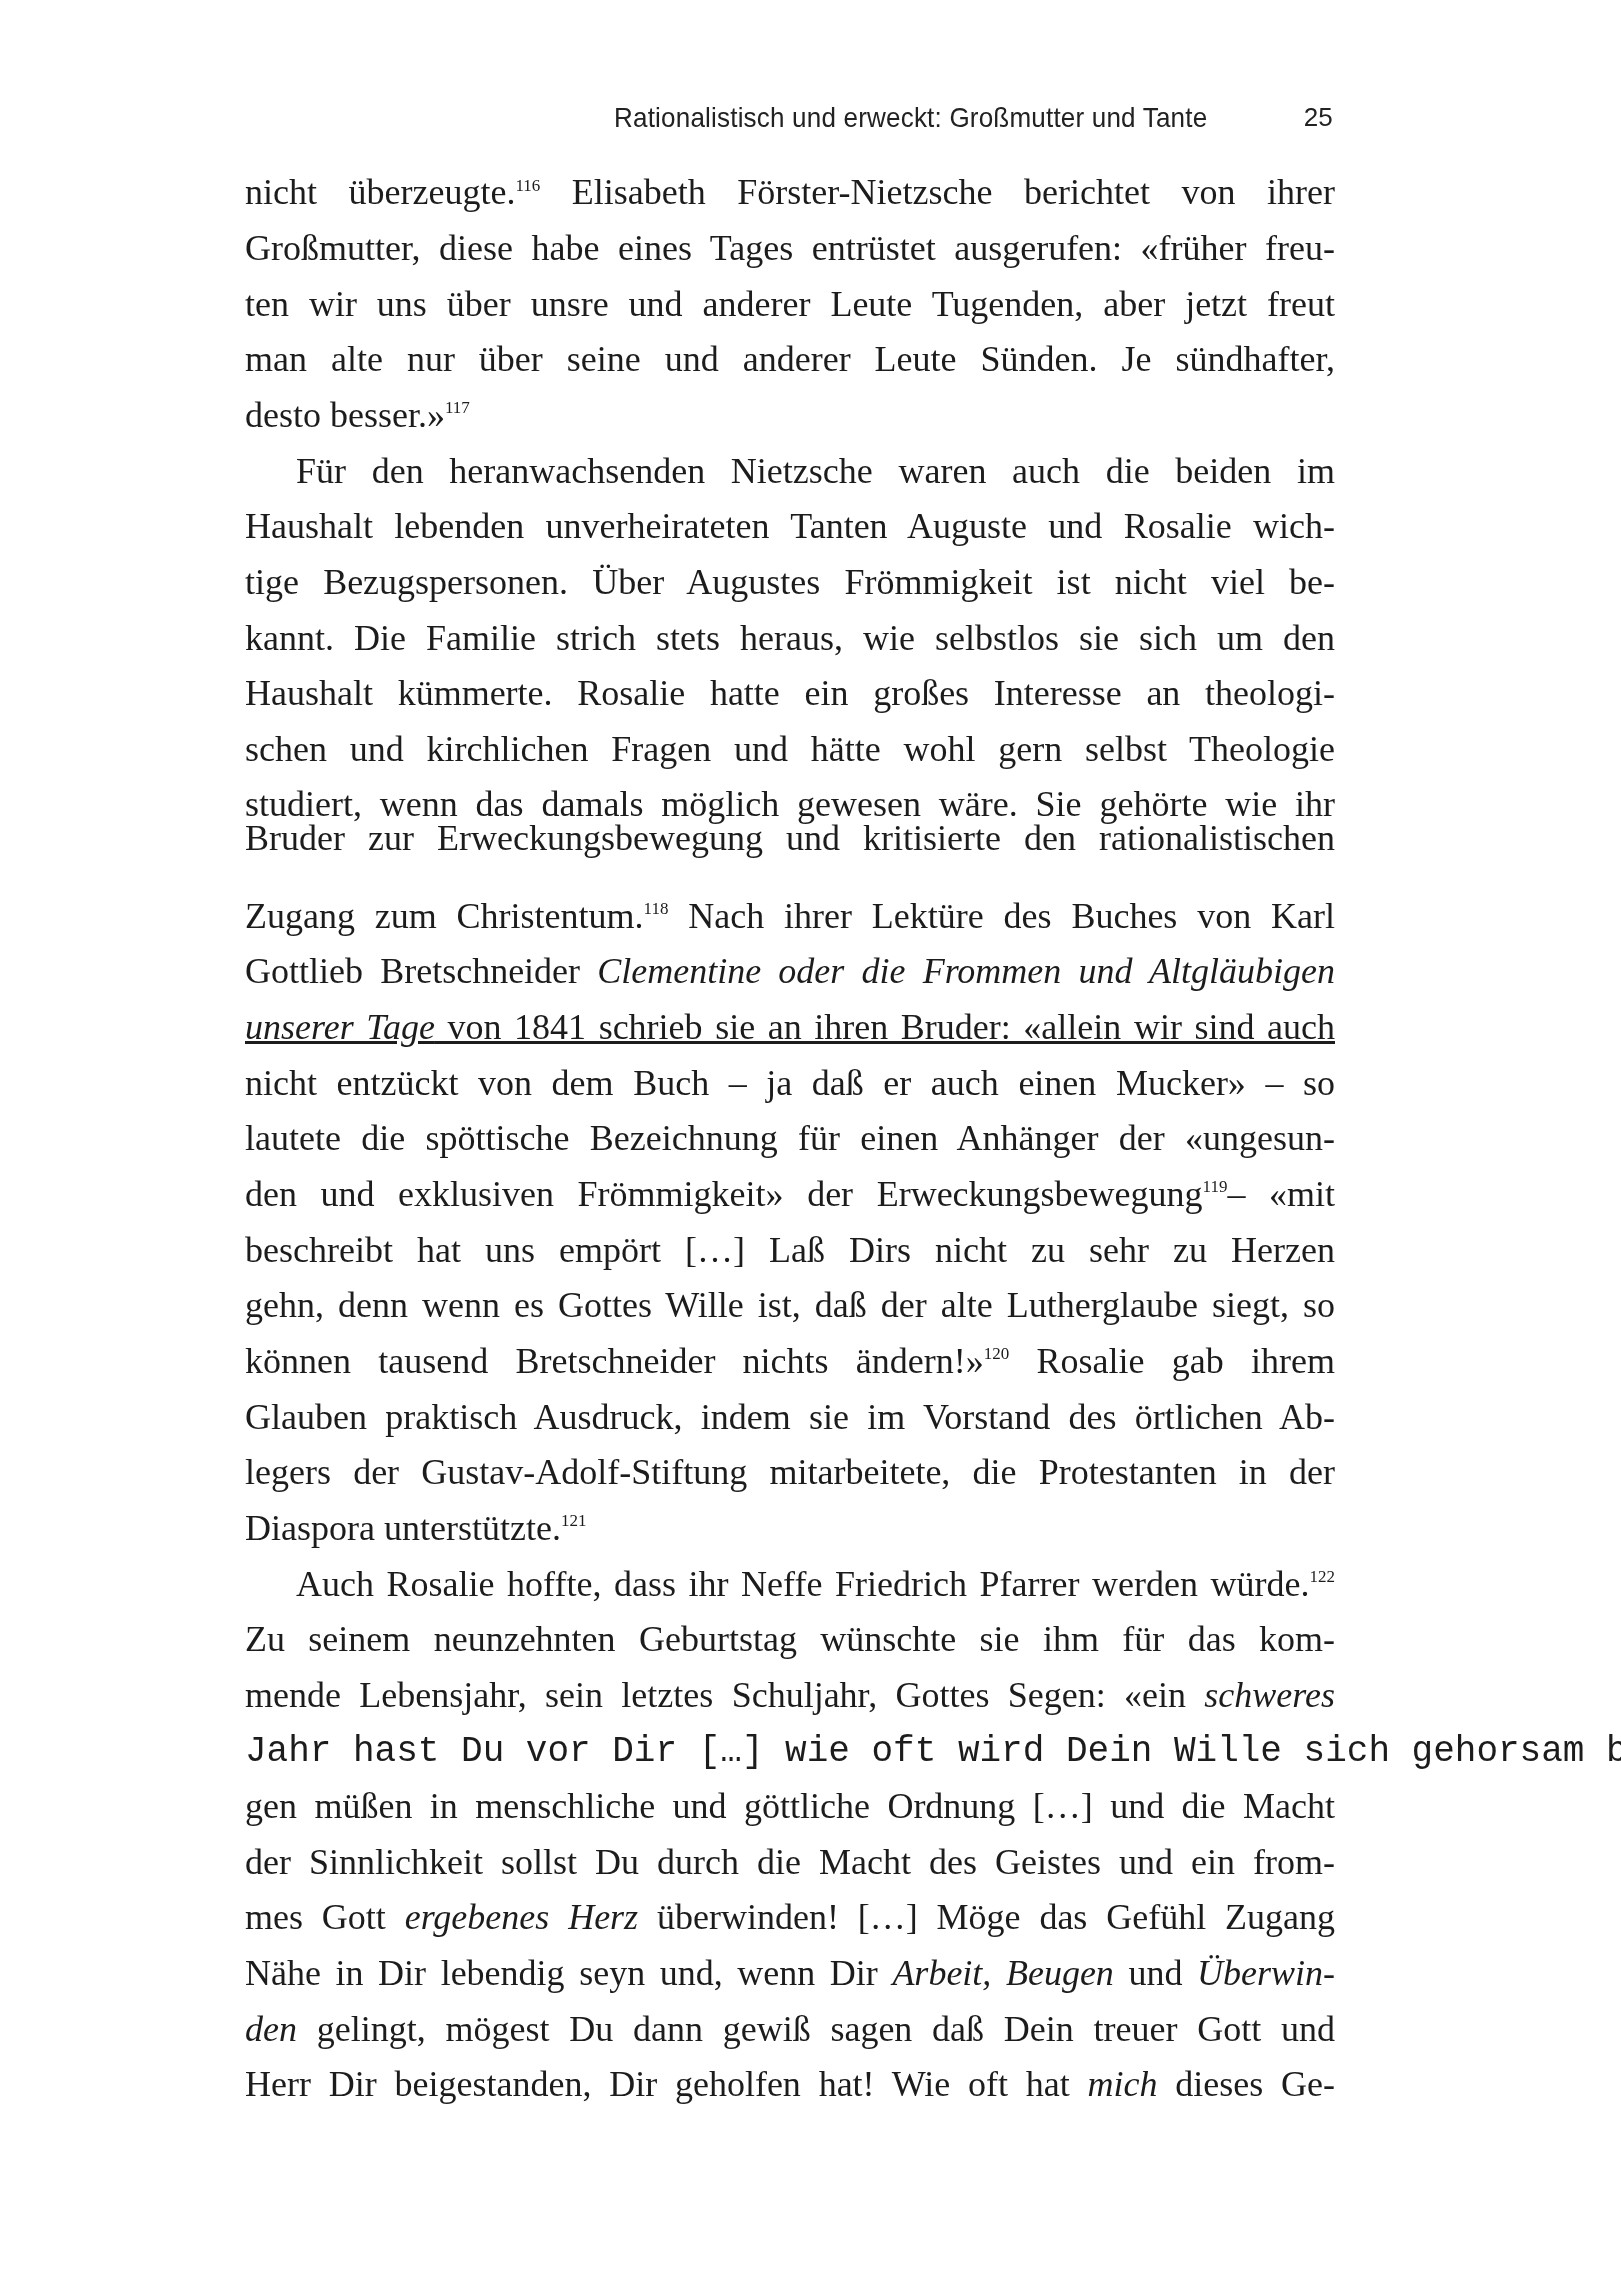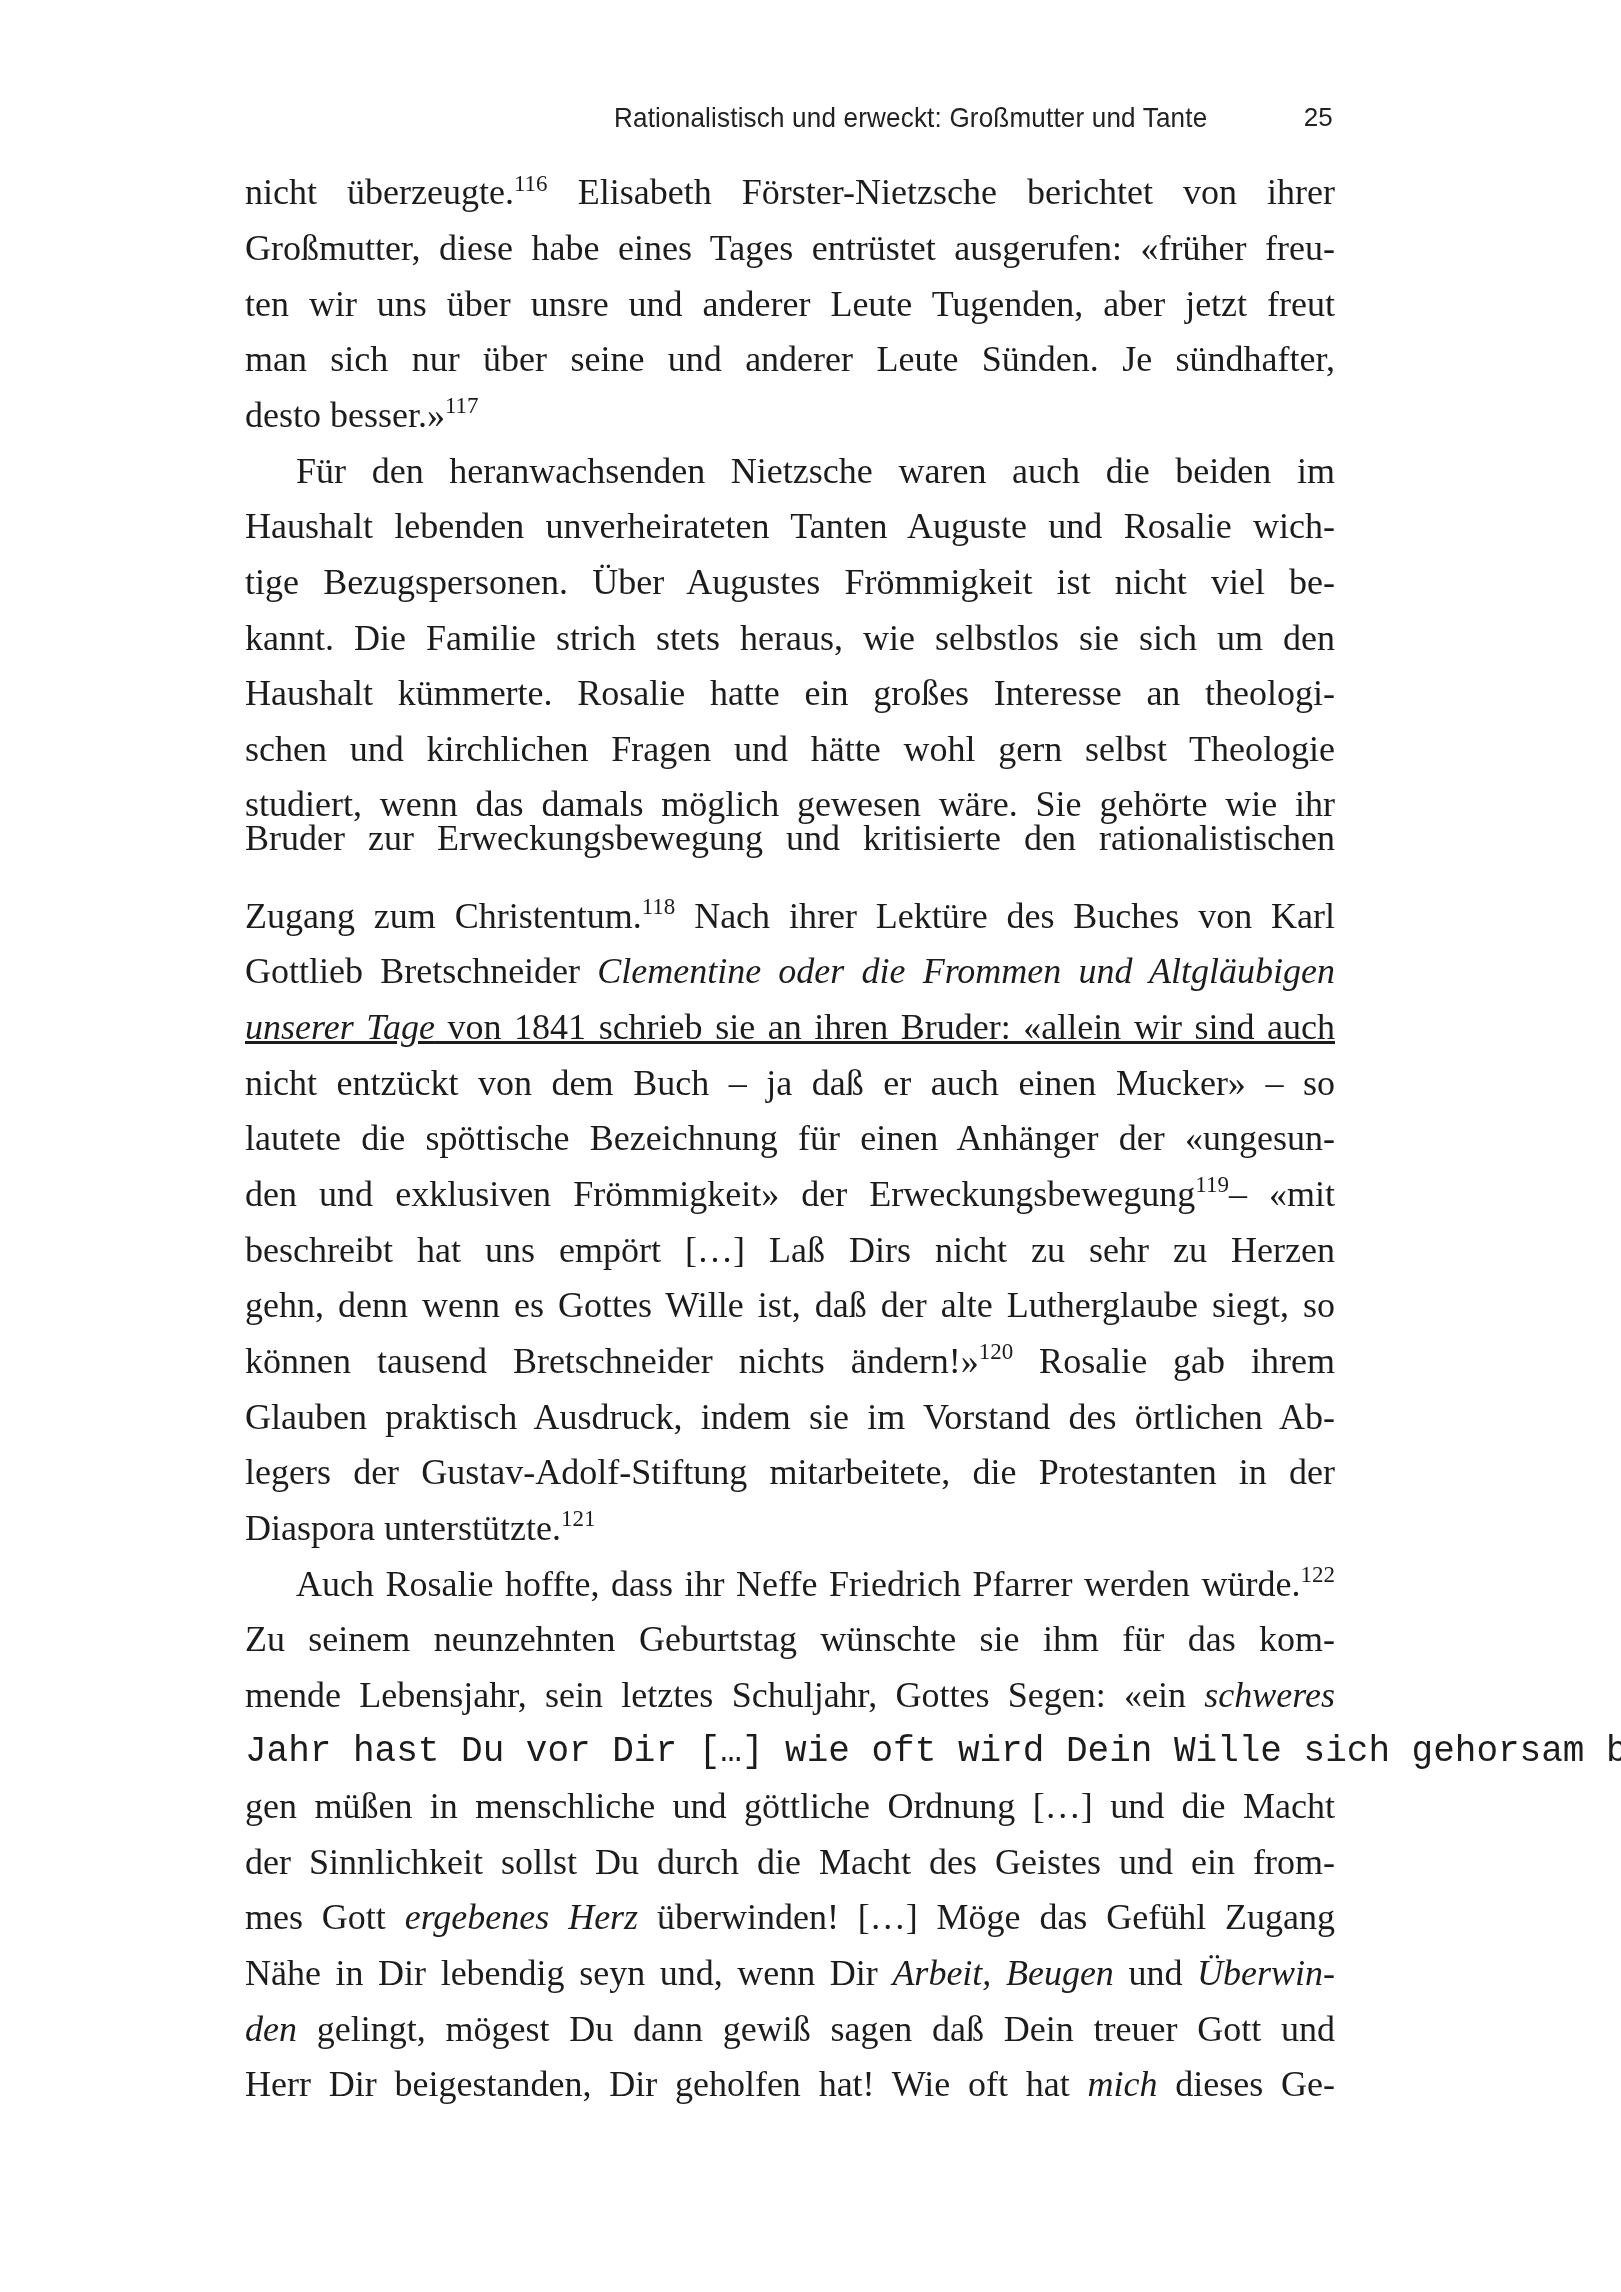--- a/index.html
+++ b/index.html
@@ -68,42 +68,42 @@
     .line.last {
       text-align-last: left;
     }
     .line.indent {
       padding-left: 51px;
       box-sizing: border-box;
     }
     .line span { white-space: pre; }
     .line i { font-style: italic; white-space: pre; }
     sup.fn {
-      font-size: 23px;
+      font-size: 17px;
       vertical-align: 0;
       position: relative;
       top: -13.7px;
       line-height: 0;
       white-space: pre;
     }
   </style>
 </head>
 <body>
 
 <div class="page">
   <div class="running-head">
     <span class="rh-title">Rationalistisch und erweckt: Großmutter und Tante</span>
     <span class="rh-page">25</span>
   </div>
 
   <div class="text-block" id="text-block">
       <div class="line" style="top: -17.6px;"><span>nicht überzeugte.</span><sup class="fn">116</sup><span> Elisabeth Förster-Nietzsche berichtet von ihrer</span></div>
       <div class="line" style="top: 38px;"><span>Großmutter, diese habe eines Tages entrüstet ausgerufen: «früher freu-</span></div>
       <div class="line" style="top: 94px;"><span>ten wir uns über unsre und anderer Leute Tugenden, aber jetzt freut</span></div>
-      <div class="line" style="top: 149px;"><span>man sich nur über seine und anderer Leute Sünden. Je sündhafter,</span></div>
+      <div class="line" style="top: 149px;"><span>man alte nur über seine und anderer Leute Sünden. Je sündhafter,</span></div>
       <div class="line last" style="top: 205px;"><span>desto besser.»</span><sup class="fn">117</sup></div>
       <div class="line indent" style="top: 261px;"><span>Für den heranwachsenden Nietzsche waren auch die beiden im</span></div>
       <div class="line" style="top: 316px;"><span>Haushalt lebenden unverheirateten Tanten Auguste und Rosalie wich-</span></div>
       <div class="line" style="top: 372px;"><span>tige Bezugspersonen. Über Augustes Frömmigkeit ist nicht viel be-</span></div>
       <div class="line" style="top: 428px;"><span>kannt. Die Familie strich stets heraus, wie selbstlos sie sich um den</span></div>
       <div class="line" style="top: 483px;"><span>Haushalt kümmerte. Rosalie hatte ein großes Interesse an theologi-</span></div>
       <div class="line" style="top: 539px;"><span>schen und kirchlichen Fragen und hätte wohl gern selbst Theologie</span></div>
       <div class="line" style="top: 594px;"><span>studiert, wenn das damals möglich gewesen wäre. Sie gehörte wie ihr</span></div>
       <div class="line" style="top: 628px;"><span>Bruder zur Erweckungsbewegung und kritisierte den rationalistischen</span></div>
       <div class="line" style="top: 706px;"><span>Zugang zum Christentum.</span><sup class="fn">118</sup><span> Nach ihrer Lektüre des Buches von Karl</span></div>

